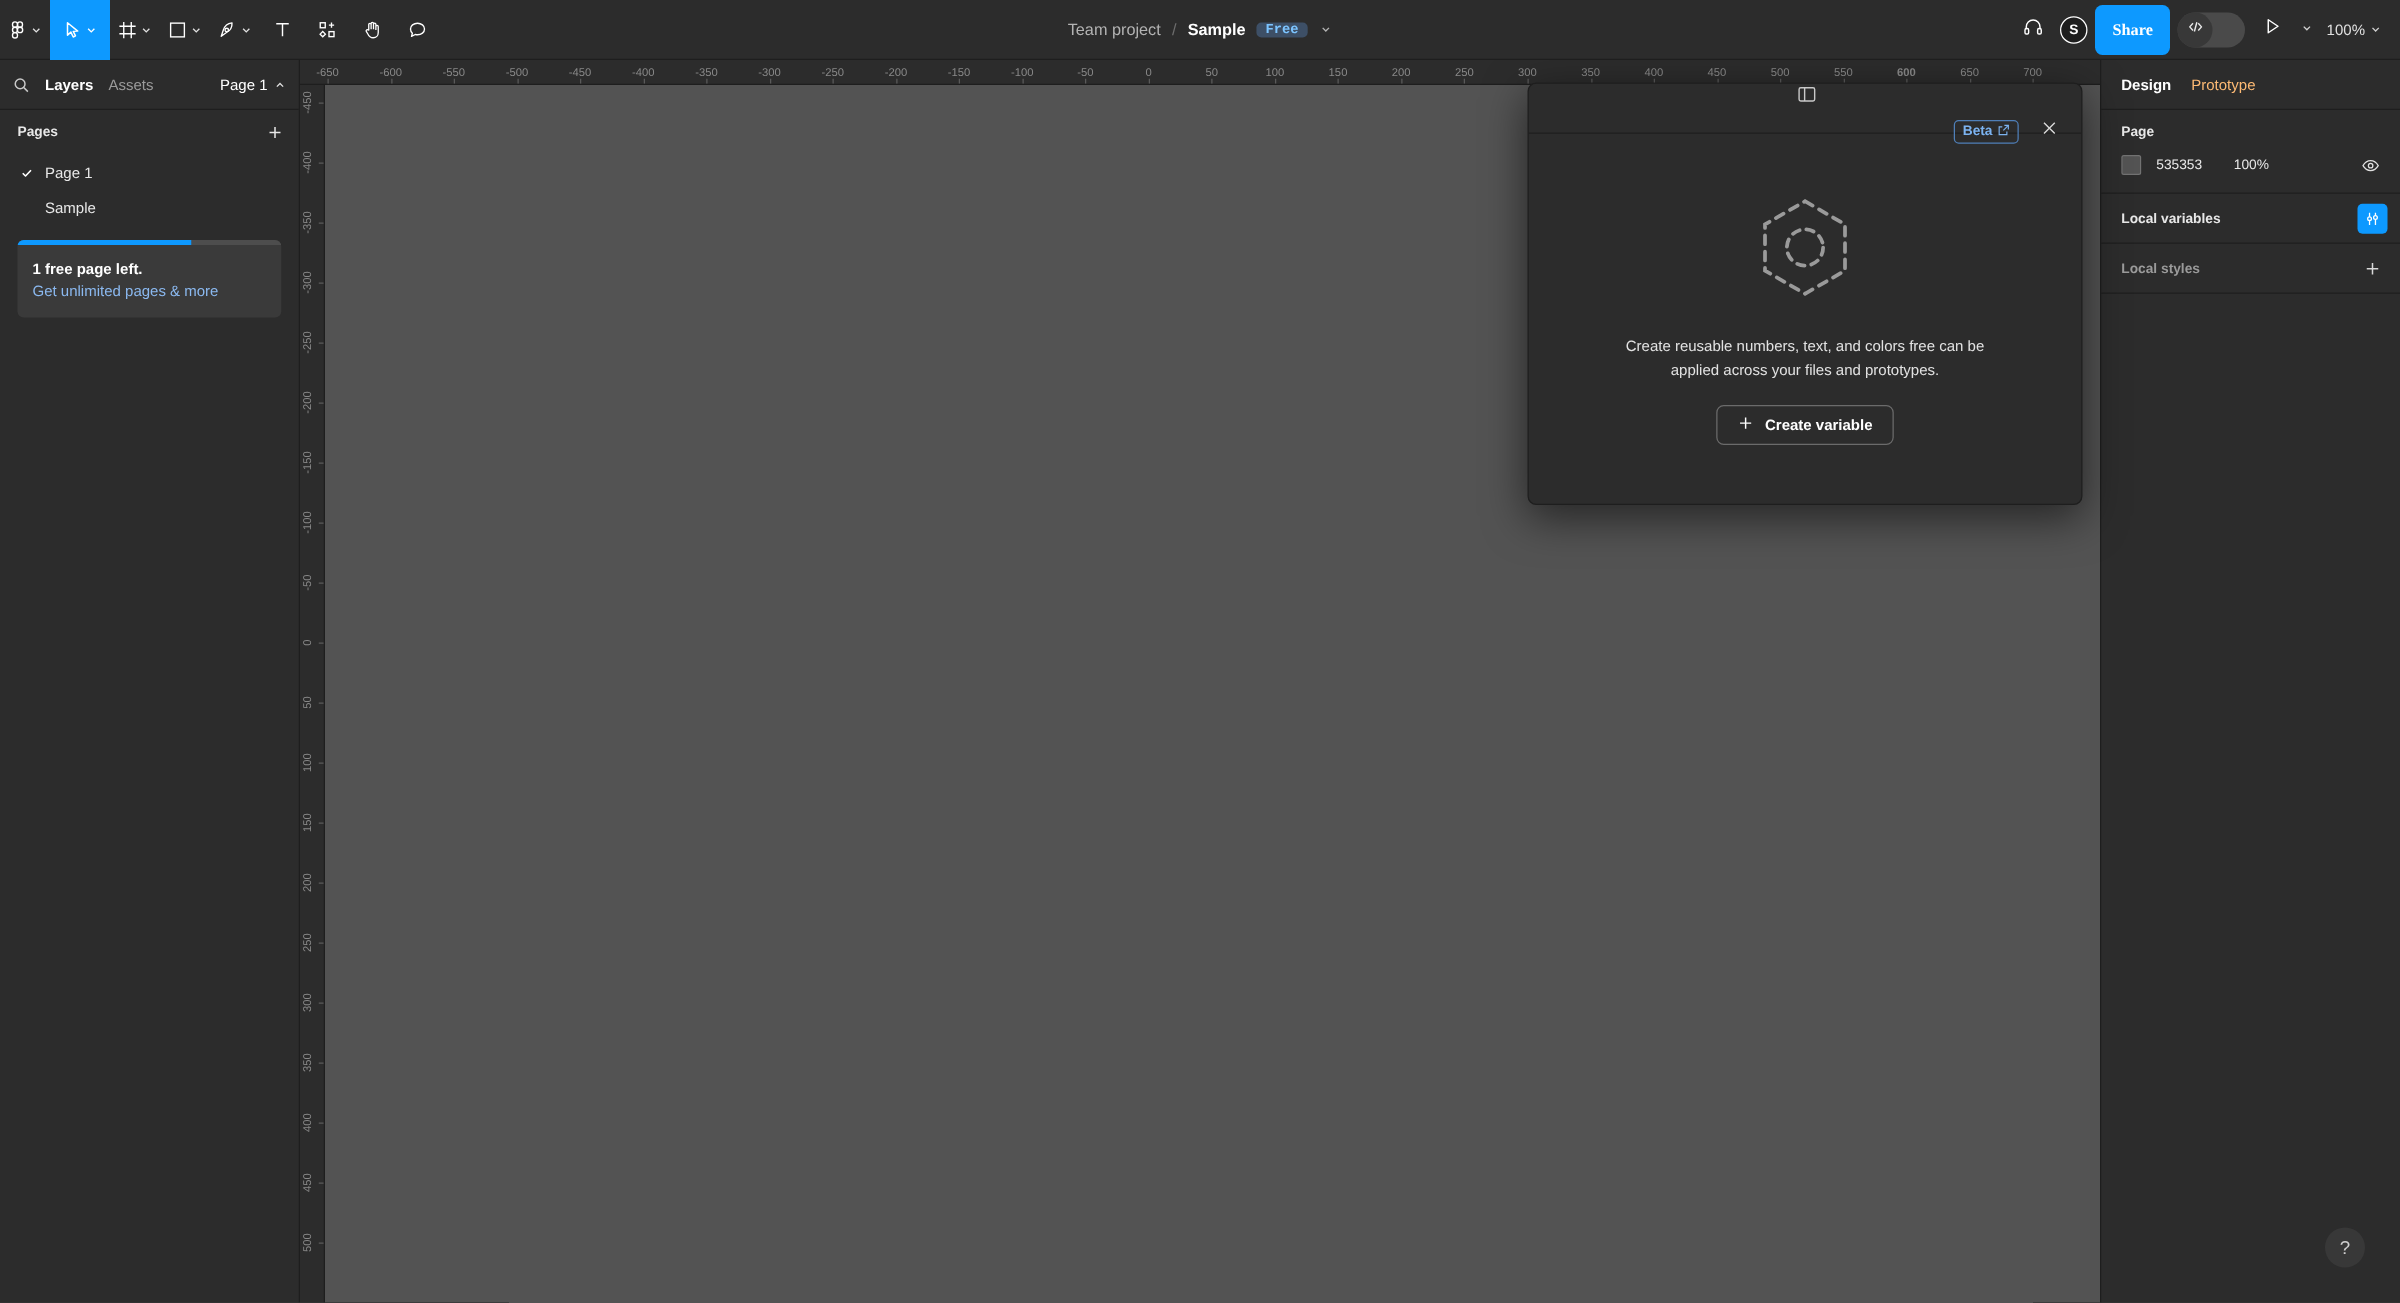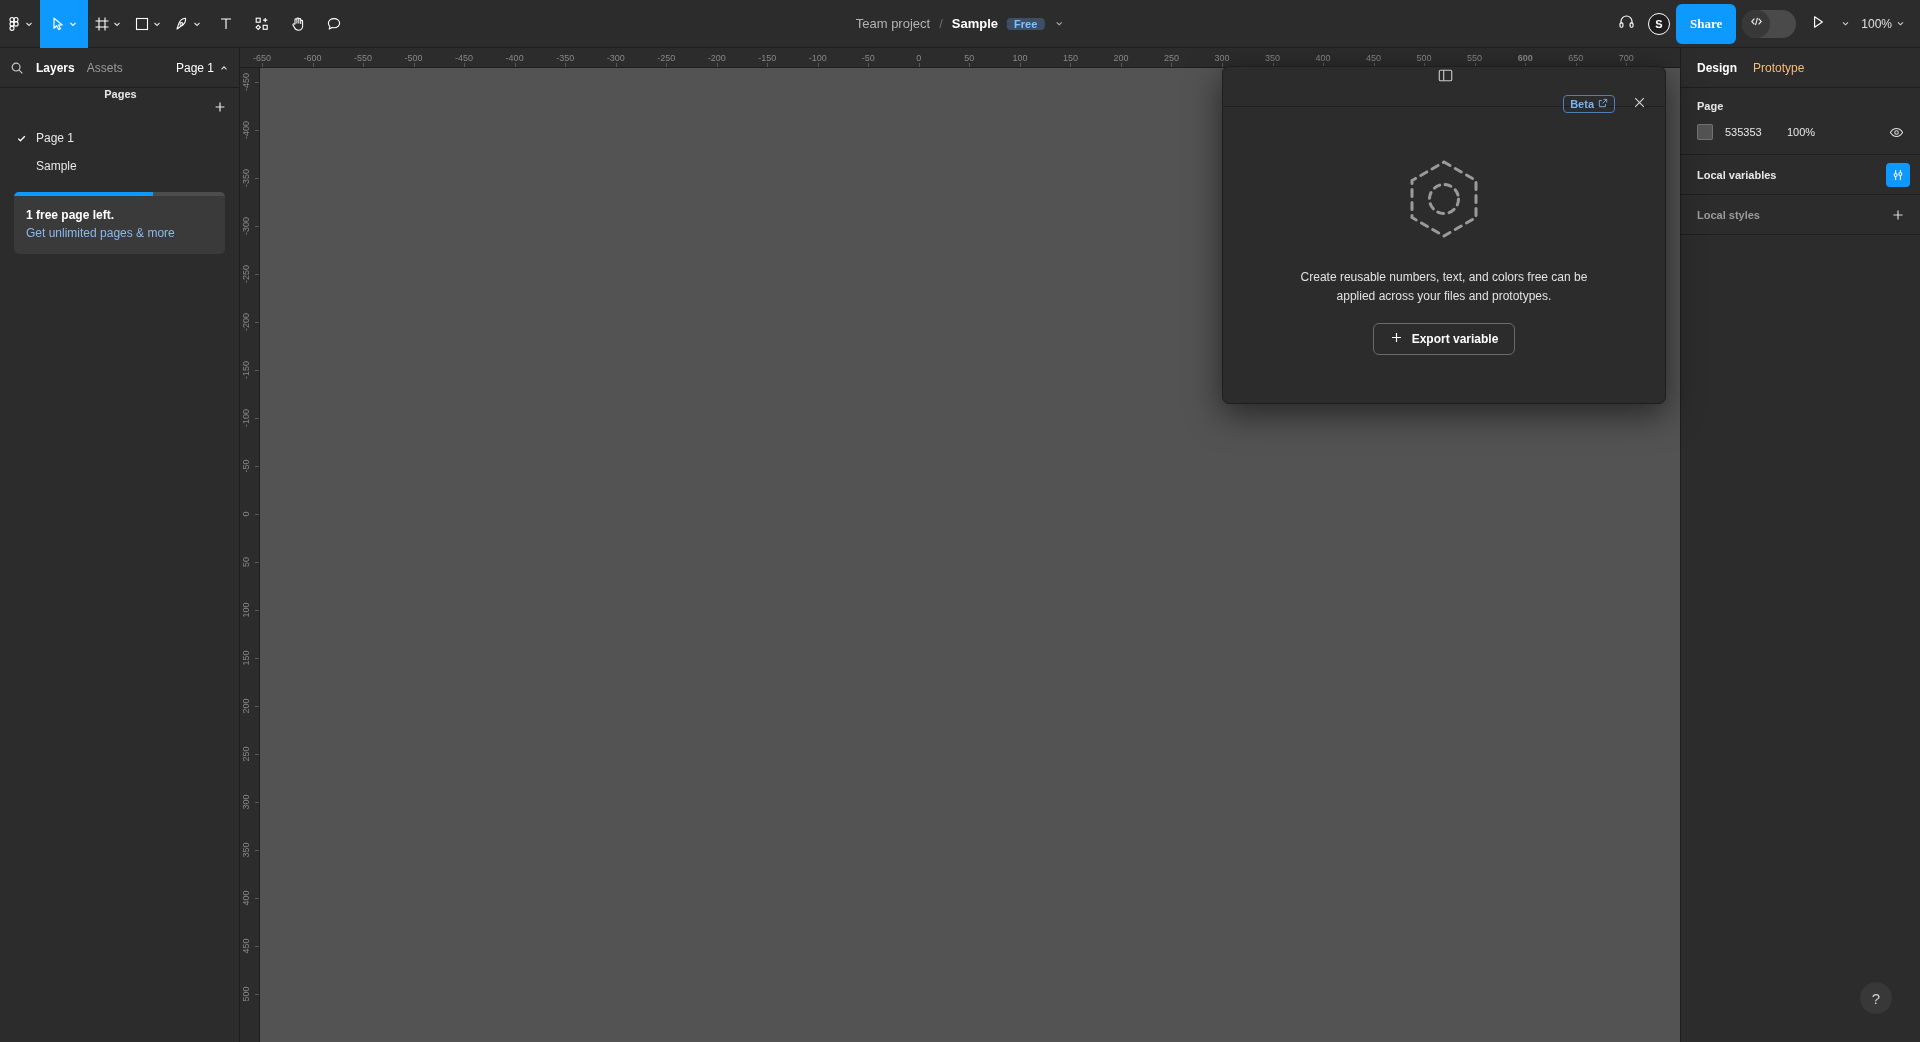--- a/index.html
+++ b/index.html
@@ -35,21 +35,21 @@
     position: absolute; left: 50%; transform: translateX(-50%);
     display: flex; align-items: center; gap: 9px;
     font-size: 13px; white-space: nowrap;
   }
   .crumb-project { color: #b3b3b3; cursor: pointer; }
   .crumb-sep { color: #6e6e6e; }
   .crumb-file { color: #fff; font-weight: 700; cursor: pointer; }
   .badge-free {
     background: #3d4f66; color: #7cc4ff;
     font-size: 11px; font-weight: 700;
-    padding: 0 7px; border-radius: 4px; cursor: pointer;
+    padding: 0 7px; border-radius: 4px; cursor: pointer; font-family: Liberation Mono, monospace;
   }
   .crumb-chev { color: #b3b3b3; display: flex; align-items: center; cursor: pointer; }
 
   .tb-right {
     position: absolute; right: 10px;
     display: flex; align-items: center; gap: 6px;
   }
   .icon-btn {
     width: 32px; height: 32px; border-radius: 5px;
     display: flex; align-items: center; justify-content: center; cursor: pointer;
@@ -97,21 +97,20 @@
   .sb-tab { font-size: 12px; cursor: pointer; }
   .sb-tab.active { color: #fff; font-weight: 700; }
   .sb-tab.idle { color: #9b9b9b; }
   .sb-pagesel {
     margin-left: auto; font-size: 12px; color: #fff; font-weight: 400;
     display: flex; align-items: center; gap: 5px; cursor: pointer;
   }
   .sb-section-head {
     height: 36px; display: flex; align-items: center;
     padding: 0 12px 0 14px;
-    flex-direction: column;
   }
   .sb-section-title { font-size: 11px; font-weight: 700; color: #e8e8e8; }
   .sb-add { margin-left: auto; cursor: pointer; display: flex; }
   .page-row {
     height: 28px; display: flex; align-items: center;
     padding-left: 14px; gap: 8px; cursor: pointer; font-size: 12px;
   }
   .page-check { width: 14px; display: flex; justify-content: center; }
   .page-label { color: #e8e8e8; }
   .page-row.indented { padding-left: 36px; }
@@ -635,18 +634,18 @@
           <circle cx="43" cy="43" r="14.5" stroke-dasharray="6 5.5"></circle>
         </svg>
       </div>
       <div class="empty-text">Create reusable numbers, text, and colors free can be applied across your files and prototypes.</div>
       <button class="create-btn">
         <span>
           <svg width="13" height="13" viewBox="0 0 14 14" fill="none" stroke="#fff" stroke-width="1.25">
               <path d="M7 2.2 V11.8 M2.2 7 H11.8"></path>
             </svg>
         </span>
-        <span>Export variable</span>
+        <span>Create variable</span>
       </button>
     </div>
   </div>
 
 </div>
 
 </body></html>

